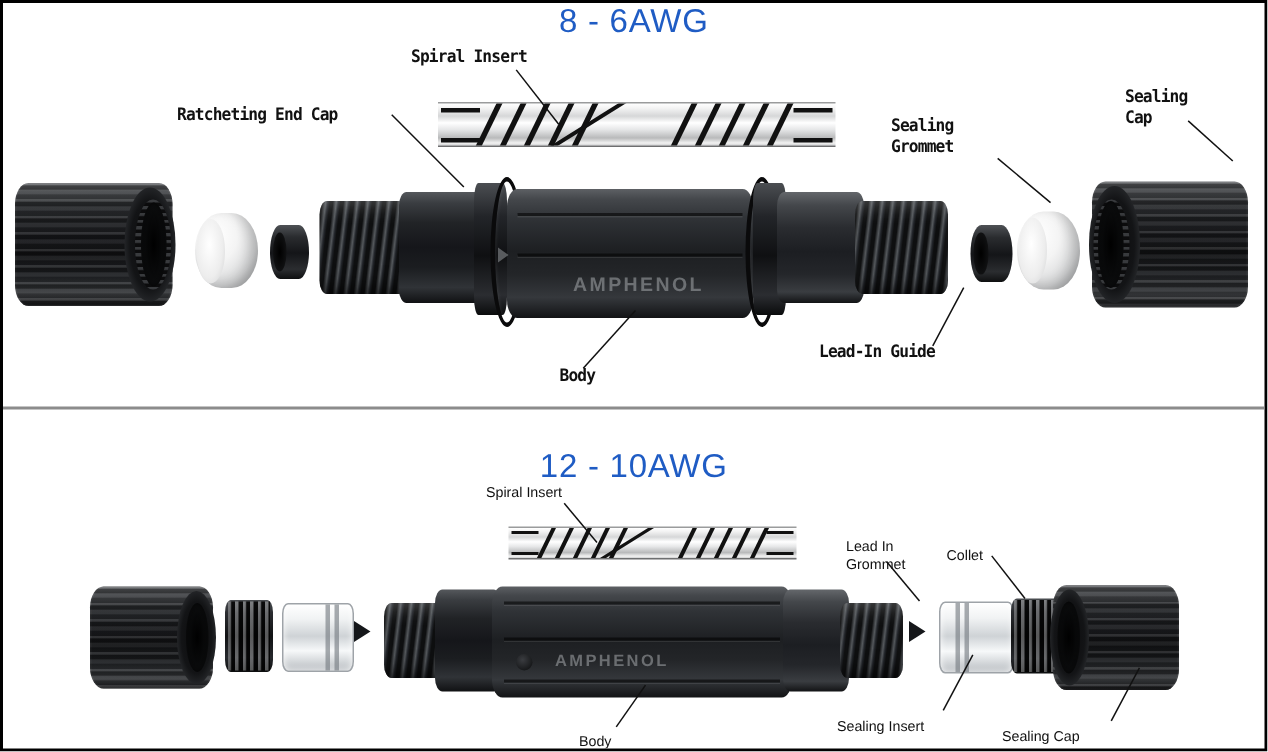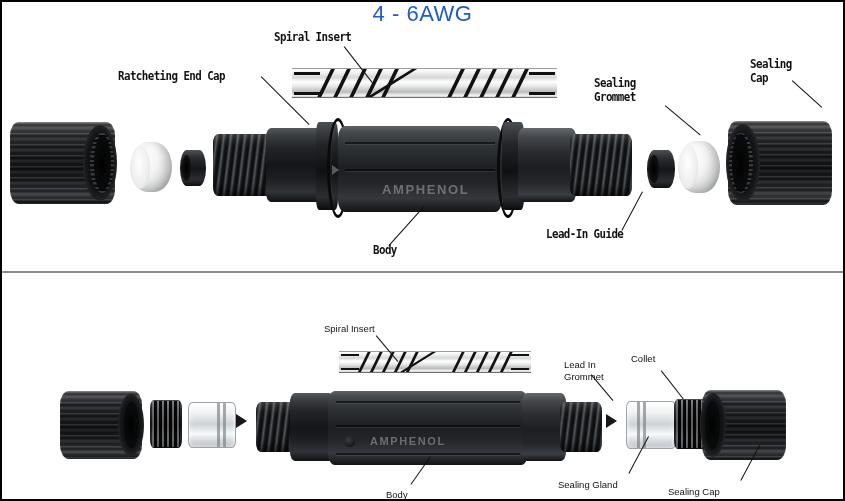--- a/index.html
+++ b/index.html
@@ -147,21 +147,21 @@
   .dot{position:absolute;border-radius:50%;
      background:radial-gradient(circle at 40% 35%,#3a3c40,#0a0b0c);}
 </style>
 </head>
 <body>
 
 <div id="sheet">
 
   <div class="panel" id="panel-top">
 
-    <div class="title" id="title-top">4 - 6AWG</div>
+    <div class="title" id="title-top">8 - 6AWG</div>
 
     <div class="part cap" style="left:8px;top:120px;width:105px;height:82px;">
       <div class="flutes"></div>
       <div class="rim" style="right:-2px;width:34px;"></div>
       <div class="teeth" style="right:1px;width:24px;"></div>
       <div class="bore" style="right:4px;width:17px;"></div>
     </div>
 
     <div class="part grommet" style="left:128px;top:140px;width:42px;height:50px;">
       <div class="face"></div>
@@ -238,20 +238,21 @@
     <div class="lbl sq" style="left:748px;top:55px;">Sealing
 Cap</div>
     <div class="lbl sq" style="left:371px;top:241px;">Body</div>
     <div class="lbl sq" style="left:544px;top:225px;">Lead-In Guide</div>
   </div>
 
   <div class="divider"></div>
 
   <div class="panel" id="panel-bottom">
 
+    <div class="title" id="title-bottom">12 - 10AWG</div>
 
     <div class="part cap" style="left:58px;top:118px;width:82px;height:68px;">
       <div class="flutes"></div>
       <div class="rim" style="right:-2px;width:26px;"></div>
       <div class="bore" style="right:3px;width:15px;"></div>
     </div>
 
     <div class="part collet" style="left:148px;top:127px;width:32px;height:48px;">
       <div class="slots"></div>
     </div>
@@ -317,19 +318,19 @@
     <div class="leader" style="left:374px;top:62px;width:34px;transform:rotate(50deg);"></div>
     <div class="leader" style="left:589px;top:101px;width:34px;transform:rotate(50deg);"></div>
     <div class="leader" style="left:659px;top:97px;width:36px;transform:rotate(52deg);"></div>
     <div class="leader" style="left:409px;top:211px;width:34px;transform:rotate(-55deg);"></div>
     <div class="leader" style="left:627px;top:200px;width:42px;transform:rotate(-62deg);"></div>
     <div class="leader" style="left:739px;top:207px;width:40px;transform:rotate(-62deg);"></div>
 
     <div class="lbl hm sm" style="left:322px;top:50px;">Spiral Insert</div>
     <div class="lbl hm sm" style="left:562px;top:86px;">Lead In
 Grommet</div>
-    <div class="lbl hm sm" style="left:629px;top:80px;">Collet</div>
+    <div class="lbl hm sm" style="left:629px;top:92px;">Collet</div>
     <div class="lbl hm sm" style="left:384px;top:216px;">Body</div>
-    <div class="lbl hm sm" style="left:556px;top:206px;">Sealing Gland</div>
+    <div class="lbl hm sm" style="left:556px;top:206px;">Sealing Insert</div>
     <div class="lbl hm sm" style="left:666px;top:213px;">Sealing Cap</div>
   </div>
 
 </div>
 
 </body></html>

